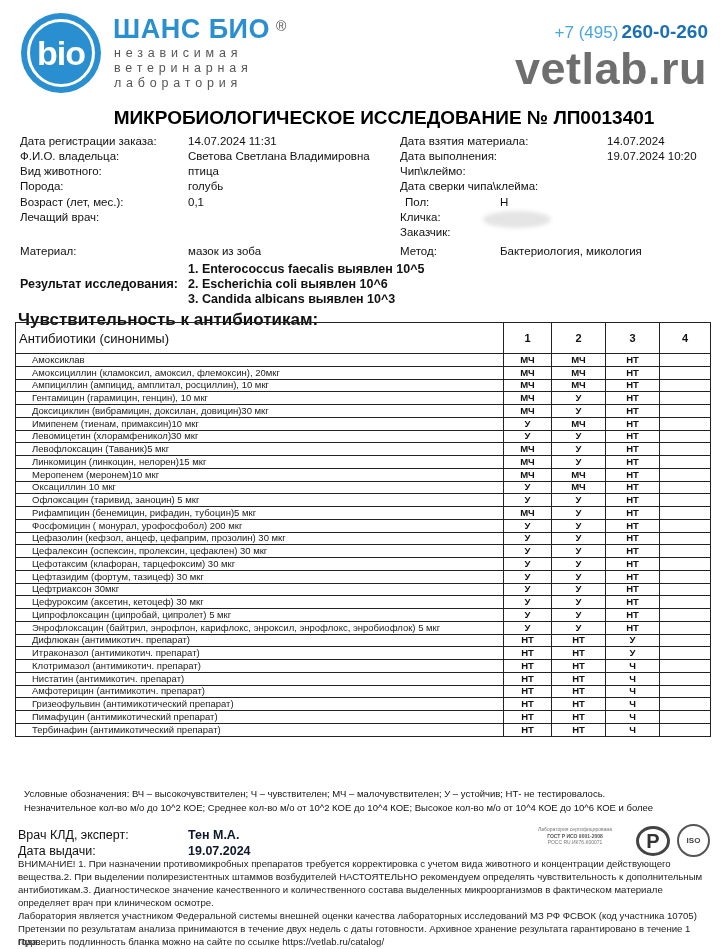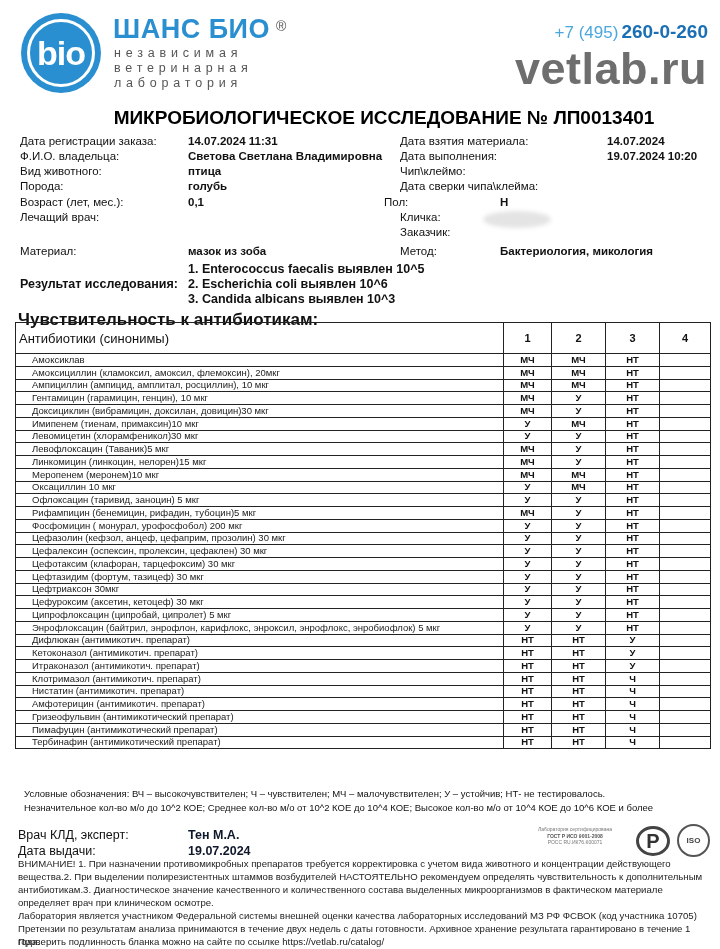--- a/index.html
+++ b/index.html
@@ -16,21 +16,21 @@
   .brand-reg { font-size: 14px; color: #555; font-weight: normal; vertical-align: top; margin-left: 6px; position: relative; top: 4px; }
   .brand-sub { left: 114px; font-size: 12.5px; color: #555; letter-spacing: 4.8px; line-height: 14px; text-align: right; }
   .phone { right: 12px; top: 21px; font-size: 17px; color: #4aa7dc; }
   .phone b { color: #1a6fb5; font-size: 19px; font-weight: bold; margin-left: 3px; }
   .site { right: 13px; top: 43px; font-size: 45px; font-weight: bold; color: #6e6e6e; letter-spacing: 0.5px; line-height: 52px; }
 
   .doc-title { left: 0; width: 720px; top: 107px; text-align: center; font-size: 19px; font-weight: bold; color: #000; margin-left: 24px; }
 
   
   .lbl { font-size: 11.5px; color: #111; }
-  .val { font-size: 11.5px; font-weight: bold; color: #111; text-align: center; }
+  .val { font-size: 11.5px; font-weight: normal; color: #111; text-align: center; }
 
   .blur-name { left: 483px; top: 211px; width: 68px; height: 17px; background: #e4e4e4; border-radius: 50%; filter: blur(2px); }
 
   .result-lbl { font-size: 12.5px; font-weight: bold; }
   .result-item { font-size: 12.5px; font-weight: bold; }
 
   .sens-title { left: 18px; top: 310px; font-size: 17px; font-weight: bold; }
 
   
   table.abx { position: absolute; left: 15px; top: 322px; width: 695px; border-collapse: collapse; table-layout: fixed; }
@@ -83,21 +83,21 @@
 <div class="abs val" style="left:188px;top:211px"></div>
 
 <div class="abs lbl" style="left:400px;top:135px">Дата взятия материала:</div>
 <div class="abs val" style="left:607px;top:135px">14.07.2024</div>
 <div class="abs lbl" style="left:400px;top:150px">Дата выполнения:</div>
 <div class="abs val" style="left:607px;top:150px">19.07.2024 10:20</div>
 <div class="abs lbl" style="left:400px;top:165px">Чип\клеймо:</div>
 <div class="abs val" style="left:607px;top:165px"></div>
 <div class="abs lbl" style="left:400px;top:180px">Дата сверки чипа\клейма:</div>
 <div class="abs val" style="left:607px;top:180px"></div>
-<div class="abs lbl" style="left:384px;top:196px">Пол:</div>
+<div class="abs lbl" style="left:405px;top:196px">Пол:</div>
 <div class="abs val" style="left:500px;top:196px">Н</div>
 <div class="abs lbl" style="left:400px;top:211px">Кличка:</div>
 <div class="abs blur-name"></div>
 <div class="abs lbl" style="left:400px;top:226px">Заказчик:</div>
 
 <div class="abs lbl" style="left:20px;top:245px">Материал:</div>
 <div class="abs val" style="left:188px;top:245px">мазок из зоба</div>
 <div class="abs lbl" style="left:400px;top:245px">Метод:</div>
 <div class="abs val" style="left:500px;top:245px">Бактериология, микология</div>
 
@@ -281,27 +281,20 @@
         <td class="res"></td>
       </tr>
       <tr>
         <td class="name">Дифлюкан (антимикотич. препарат)</td>
         <td class="res">НТ</td>
         <td class="res">НТ</td>
         <td class="res">У</td>
         <td class="res"></td>
       </tr>
       <tr>
-        <td class="name">Кетоконазол (антимикотич. препарат)</td>
-        <td class="res">НТ</td>
-        <td class="res">НТ</td>
-        <td class="res">У</td>
-        <td class="res"></td>
-      </tr>
-      <tr>
         <td class="name">Итраконазол (антимикотич. препарат)</td>
         <td class="res">НТ</td>
         <td class="res">НТ</td>
         <td class="res">У</td>
         <td class="res"></td>
       </tr>
       <tr>
         <td class="name">Клотримазол (антимикотич. препарат)</td>
         <td class="res">НТ</td>
         <td class="res">НТ</td>

